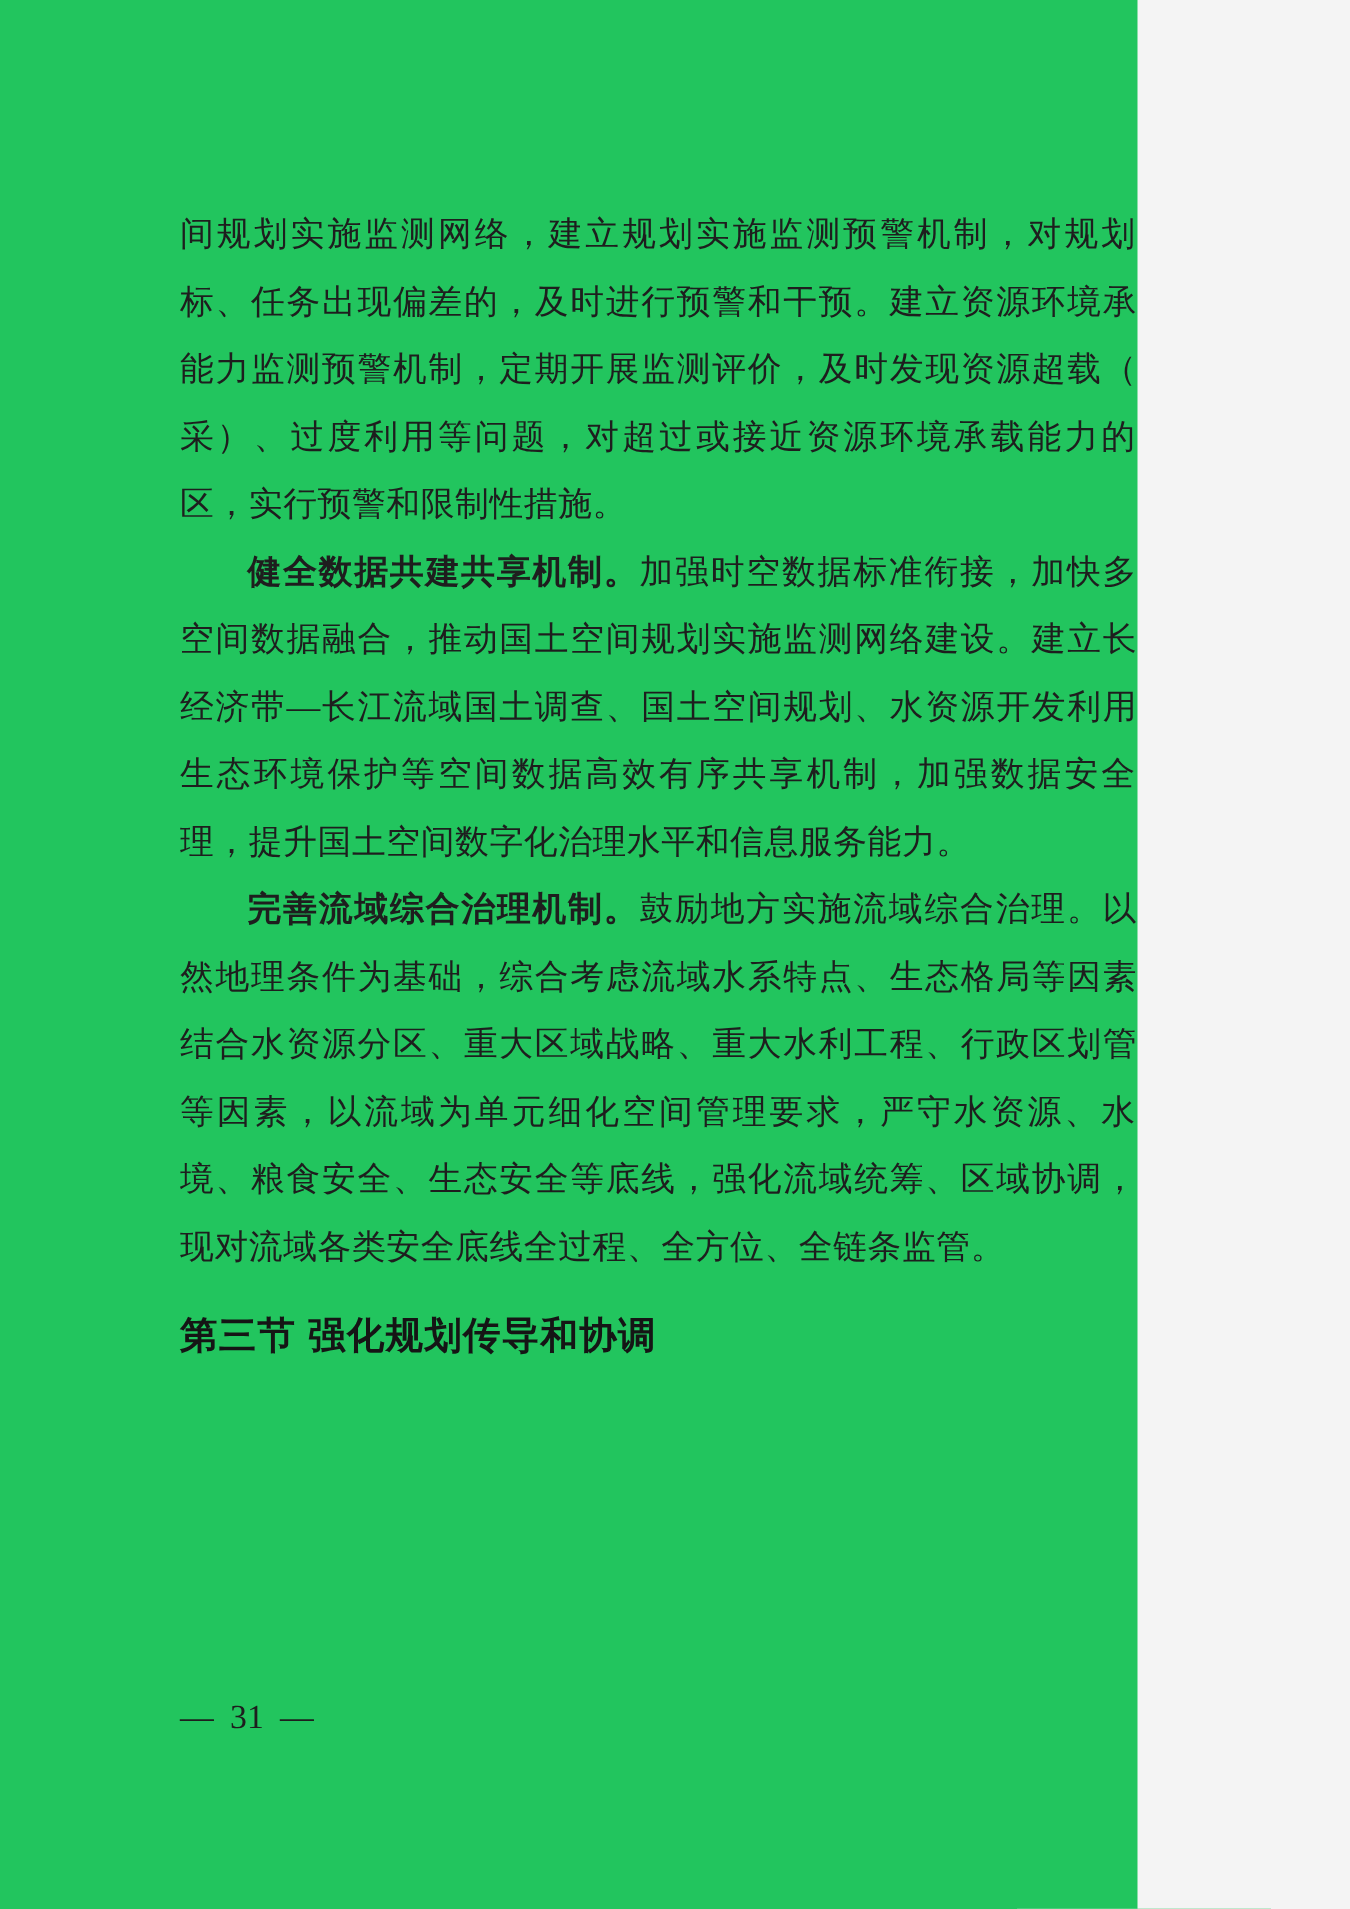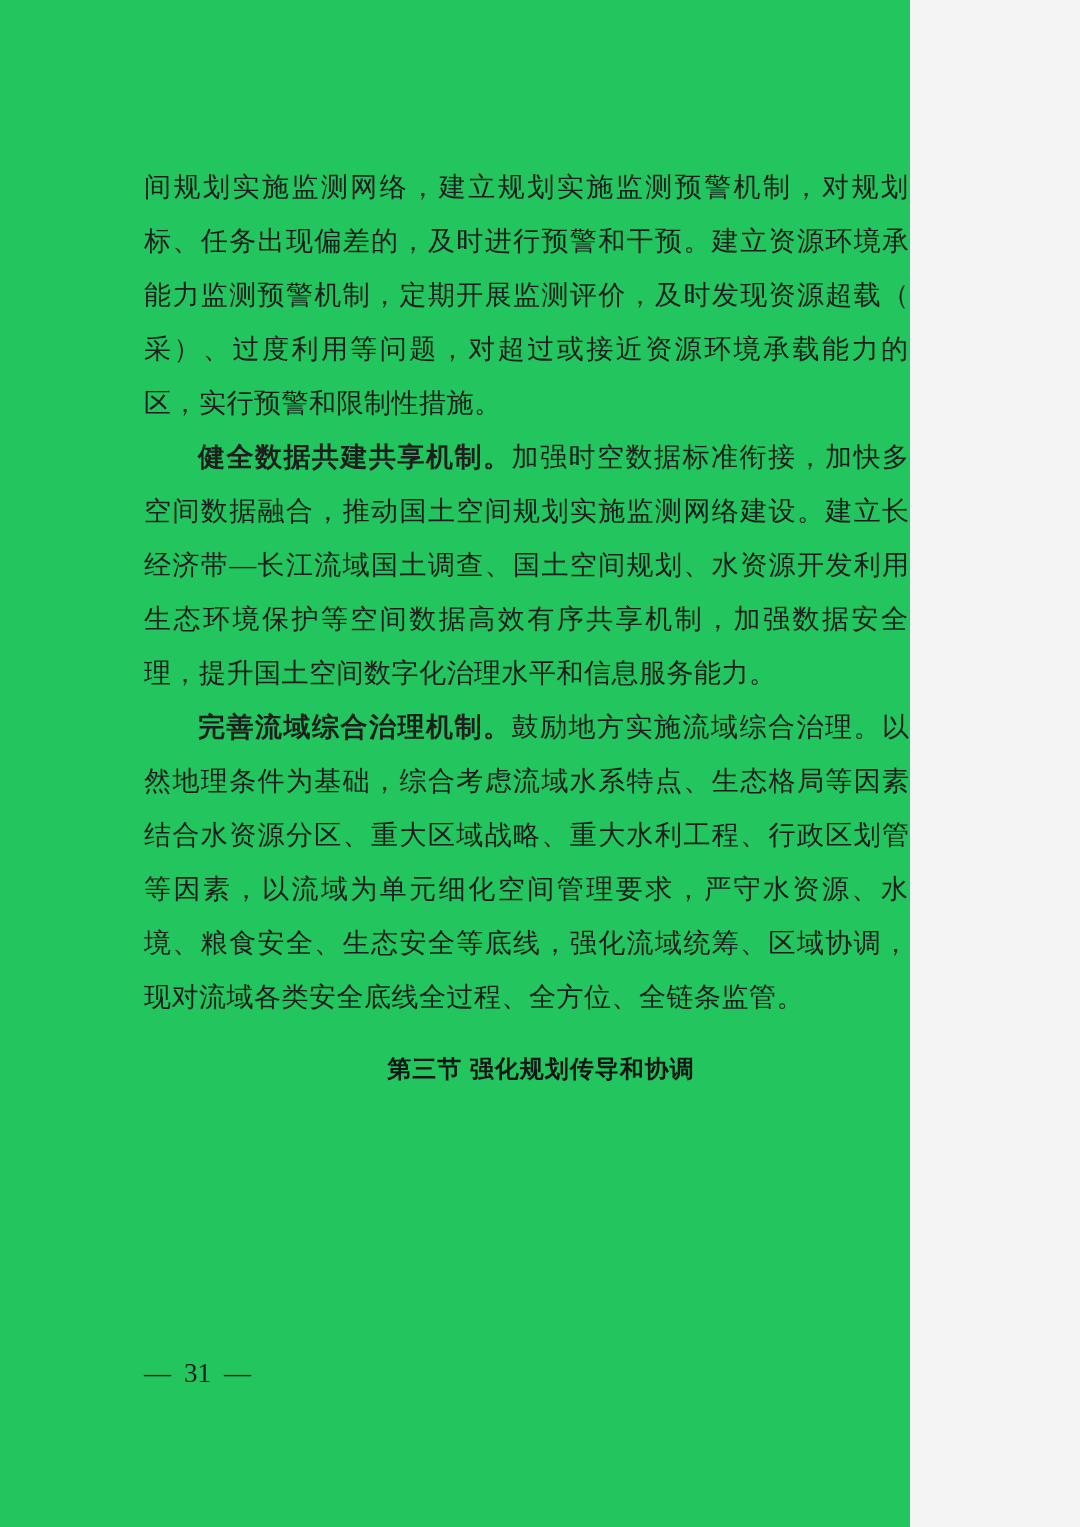--- a/index.html
+++ b/index.html
@@ -32,23 +32,22 @@
     text-justify: inter-character;
     letter-spacing: 0.5px;
     color: #1e1e1e;
   }
   .para.indent { text-indent: 2em; }
   .lead { font-weight: bold; }
   .section-heading {
     margin: 16px 0;
     font-family: "Liberation Sans", "DejaVu Sans", sans-serif;
     font-weight: bold;
-    font-size: 24px;
+    font-size: 30px;
     line-height: 58px;
-    text-align: center;
     letter-spacing: 1px;
     color: #151515;
   }
   .page-footer {
     position: absolute;
     left: 144px;
     top: 1356px;
     display: inline-flex;
     align-items: center;
     gap: 13px;

